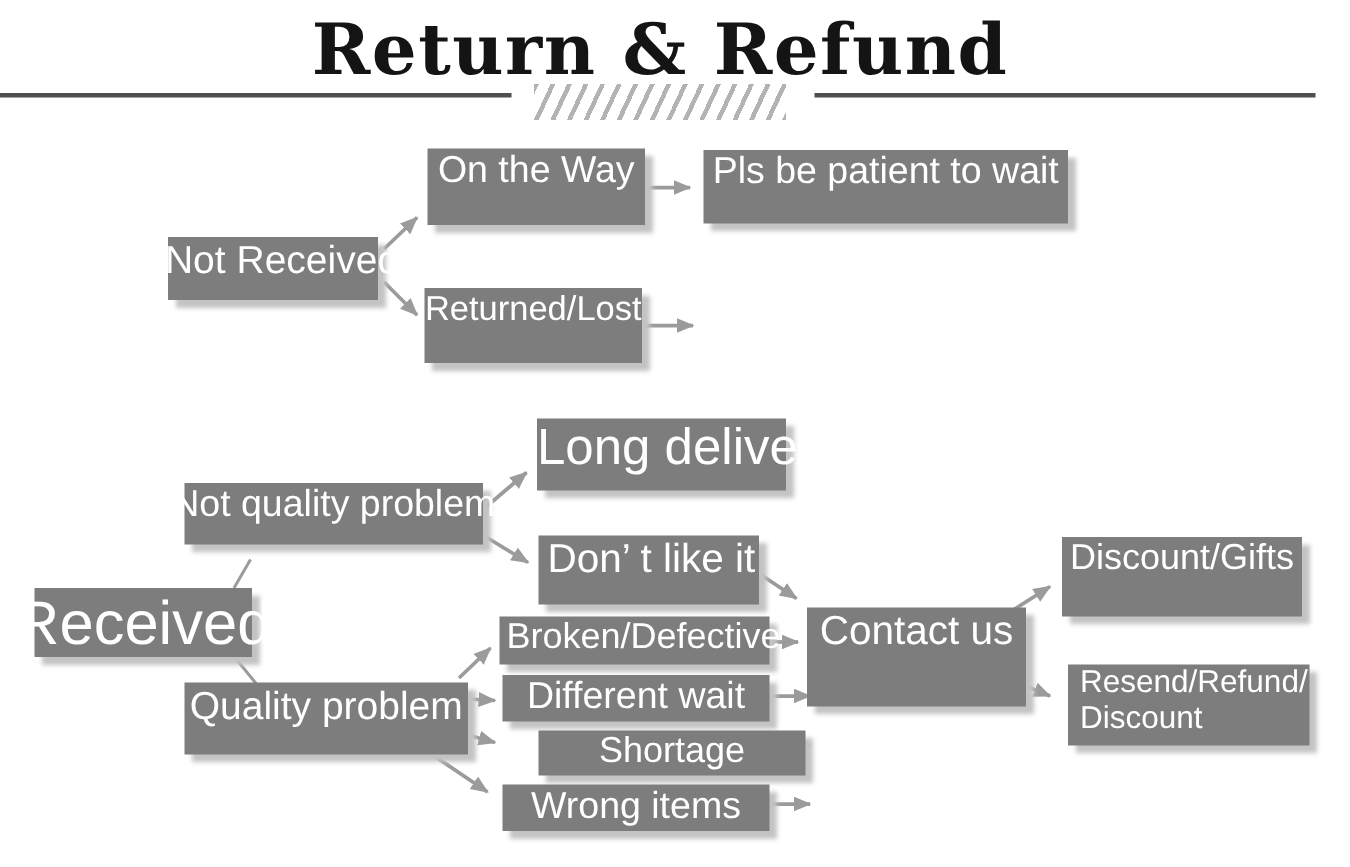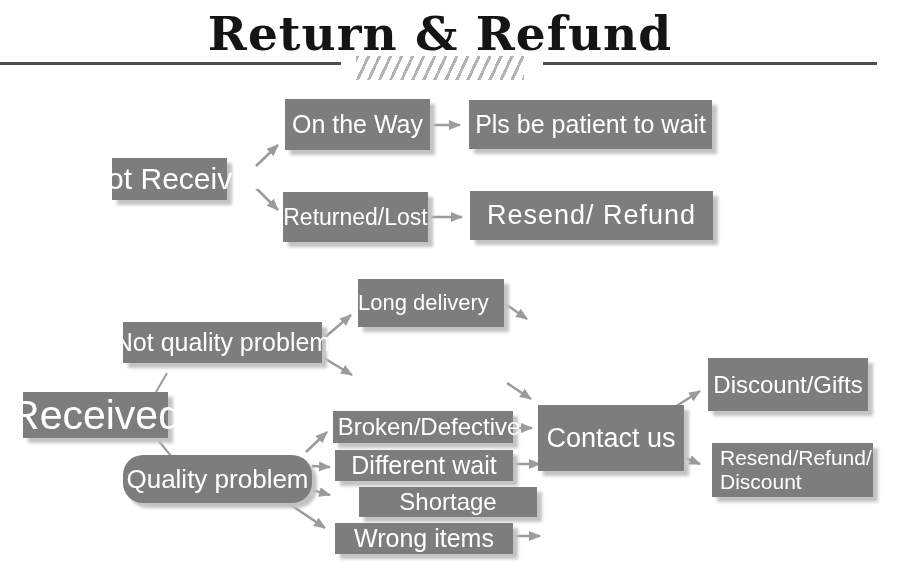--- a/index.html
+++ b/index.html
@@ -23,33 +23,33 @@
   #rule-left{left:0;top:62px;width:341px;}
   #rule-right{left:543px;top:62px;width:334px;}
   #hatch{
     position:absolute;left:356px;top:56px;width:168px;height:24px;
     background:repeating-linear-gradient(115deg,var(--hatch) 0 3px,transparent 3px 10px);
   }
   
   .node{
     position:absolute;background:var(--box);color:var(--box_text);
     box-shadow:5px 5px 3px var(--shadow);
-    display:flex;align-items:center;justify-content:center;
+    display:flex;align-items:flex-start;justify-content:center;
     white-space:nowrap;box-sizing:border-box;
   }
-  #n-not-received   {left:112px;top:158px;width:115px;height:42px;font-size:30px;padding-left:12px;}
+  #n-not-received   {left:112px;top:158px;width:140px;height:42px;font-size:26px;padding-left:12px;}
   #n-on-the-way     {left:285px;top:99px; width:145px;height:51px;font-size:25px;}
   #n-pls-wait       {left:469px;top:100px;width:243px;height:49px;font-size:25px;}
   #n-returned-lost  {left:283px;top:192px;width:145px;height:50px;font-size:23px;}
   #n-resend-refund  {left:470px;top:191px;width:243px;height:49px;font-size:27px;letter-spacing:1px;}
   #n-not-quality    {left:123px;top:322px;width:199px;height:41px;font-size:25px;}
   #n-received       {left:23px; top:392px;width:145px;height:46px;font-size:41px;}
-  #n-long-delivery  {left:358px;top:279px;width:146px;height:48px;font-size:22px;justify-content:flex-start;}
+  #n-long-delivery  {left:358px;top:279px;width:166px;height:48px;font-size:34px;justify-content:flex-start;}
   #n-dont-like      {left:359px;top:357px;width:147px;height:46px;font-size:27px;justify-content:flex-start;padding-left:6px;}
-  #n-quality        {left:123px;top:455px;width:189px;height:48px;font-size:26px;border-radius:20px;}
+  #n-quality        {left:123px;top:455px;width:189px;height:48px;font-size:26px;}
   #n-broken         {left:333px;top:411px;width:180px;height:32px;font-size:24px;padding-left:12px;}
   #n-different      {left:335px;top:450px;width:178px;height:31px;font-size:25px;}
   #n-shortage       {left:335px;top:487px;width:178px;height:30px;font-size:24px;margin-left:24px;}
   #n-wrong          {left:335px;top:523px;width:178px;height:31px;font-size:25px;}
   #n-contact        {left:538px;top:405px;width:146px;height:66px;font-size:27px;}
   #n-discount-gifts {left:708px;top:358px;width:160px;height:53px;font-size:24px;}
   #n-resend-discount{left:712px;top:443px;width:161px;height:54px;font-size:21px;justify-content:flex-start;padding-left:8px;}
   #n-resend-discount .stack span{display:block;line-height:1.15;}
   
   #connectors{position:absolute;left:0;top:0;width:900px;height:578px;pointer-events:none;}
@@ -100,31 +100,31 @@
   </div>
   <div class="node" id="n-on-the-way">
     <span>On the Way</span>
   </div>
   <div class="node" id="n-pls-wait">
     <span>Pls be patient to wait</span>
   </div>
   <div class="node" id="n-returned-lost">
     <span>Returned/Lost</span>
   </div>
-  <div class="node" id="n-resend-refund">
-    <span>Resend/ Refund</span>
-  </div>
   <div class="node" id="n-not-quality">
     <span>Not quality problem</span>
   </div>
   <div class="node" id="n-received">
     <span>Received</span>
   </div>
   <div class="node" id="n-long-delivery">
     <span>Long delivery</span>
+  </div>
+  <div class="node" id="n-dont-like">
+    <span>Don’ t like it</span>
   </div>
   <div class="node" id="n-quality">
     <span>Quality problem</span>
   </div>
   <div class="node" id="n-broken">
     <span>Broken/Defective</span>
   </div>
   <div class="node" id="n-different">
     <span>Different wait</span>
   </div>

